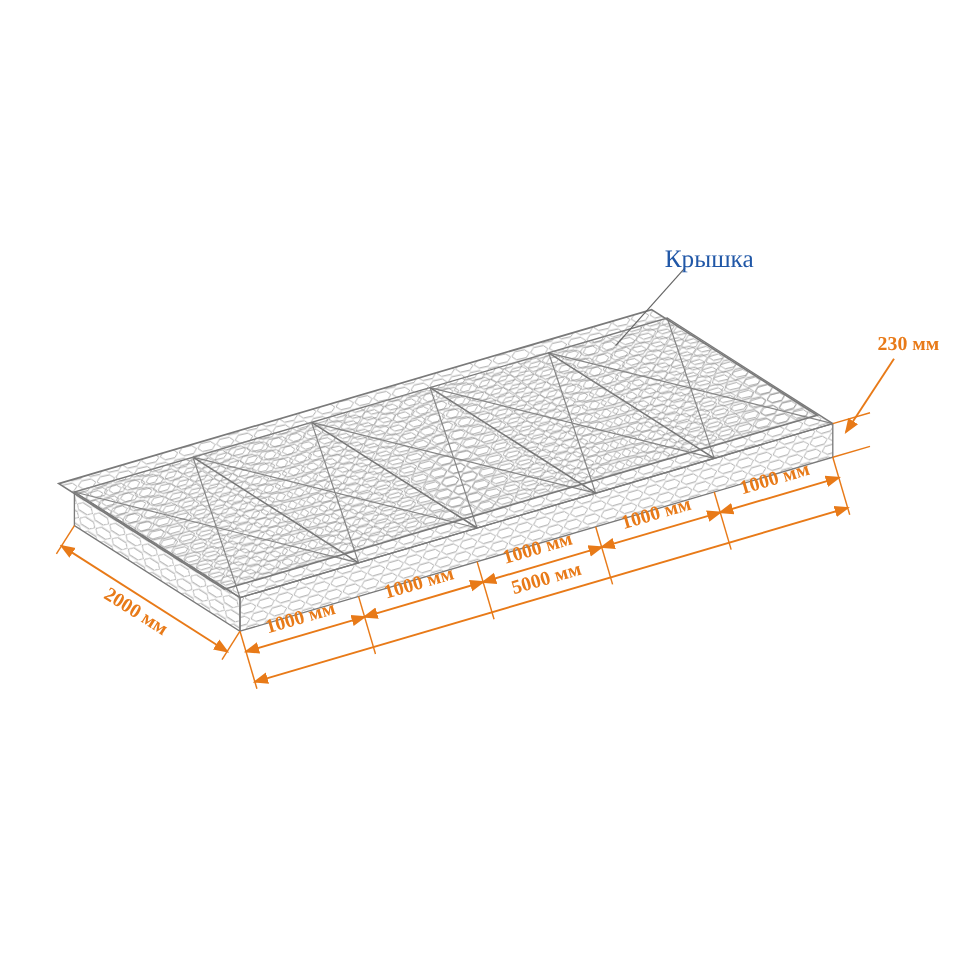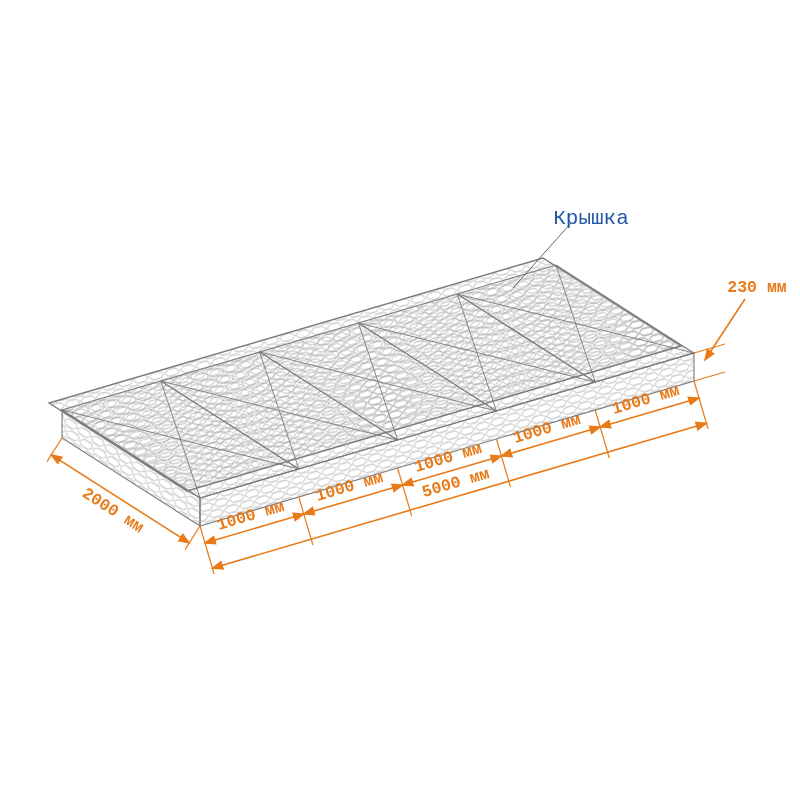--- a/index.html
+++ b/index.html
@@ -1,17 +1,17 @@
 <!DOCTYPE html>
 <html style="--dimension: #e87a18; --label: #2057a7; --mesh: #8f8f8f; --mesh-edge: #7a7a7a; --leader: #666666;"><head>
 <meta charset="utf-8">
 <style>
   html,body{margin:0;padding:0;background:#ffffff;}
   .canvas{position:relative;width:800px;height:680px;background:#ffffff;overflow:hidden;
-          font-family:Liberation Mono, monospace;}
+          font-family:Liberation Serif, serif;}
   svg{display:block;}
   .mesh-stroke{stroke:var(--mesh,#8f8f8f);}
   .edge{stroke:var(--mesh-edge,#7a7a7a);fill:none;stroke-width:1.1;}
   .edge-thick{stroke:var(--mesh-edge,#6f6f6f);fill:none;stroke-width:1.4;}
   .brace{stroke:#787878;stroke-width:1;fill:none;opacity:.9;}
   .diaphragm{stroke:#6d6d6d;stroke-width:1.3;fill:none;opacity:.95;}
   .dim{stroke:var(--dimension,#e87a18);fill:none;stroke-width:1.6;}
   .dim-thin{stroke:var(--dimension,#e87a18);fill:none;stroke-width:1.2;}
   .dim-text{fill:var(--dimension,#e87a18);font-size:16.5px;font-weight:700;}
   .label-text{fill:var(--label,#2057a7);font-size:21px;font-weight:400;}

